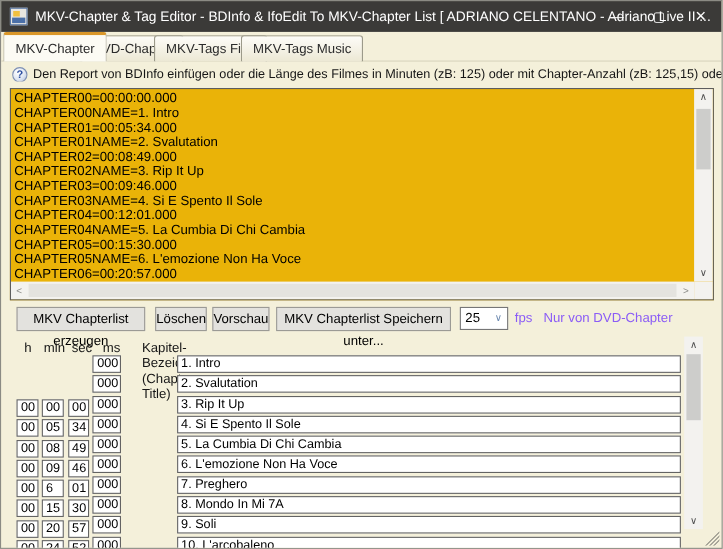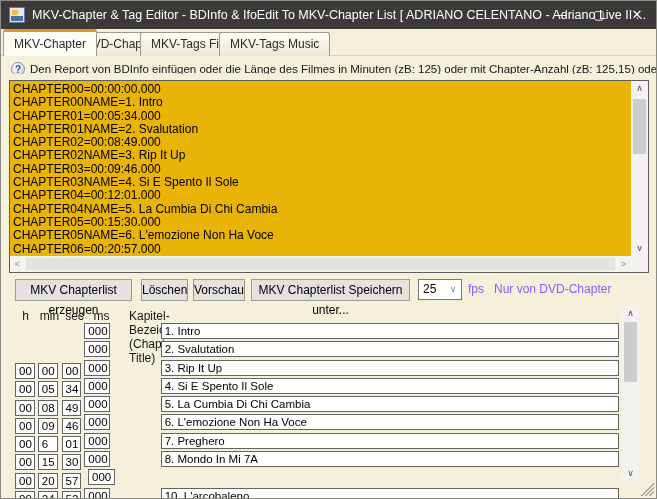--- a/index.html
+++ b/index.html
@@ -212,20 +212,21 @@
         <div class="cellbox c-min">24</div>
         <div class="cellbox c-sec">52</div>
         <div class="cellbox c-ms">000</div>
         <div class="cellbox c-title">8. Mondo In Mi 7A</div>
       </div>
       <div class="row">
         <div class="cellbox c-h">00</div>
         <div class="cellbox c-min">28</div>
         <div class="cellbox c-sec">50</div>
         <div class="cellbox c-ms">000</div>
+        <div class="cellbox c-title">9. Soli</div>
       </div>
       <div class="row">
         <div class="cellbox c-h">00</div>
         <div class="cellbox c-min">35</div>
         <div class="cellbox c-sec">37</div>
         <div class="cellbox c-ms">000</div>
         <div class="cellbox c-title">10. L'arcobaleno</div>
       </div>
     </div>
 

